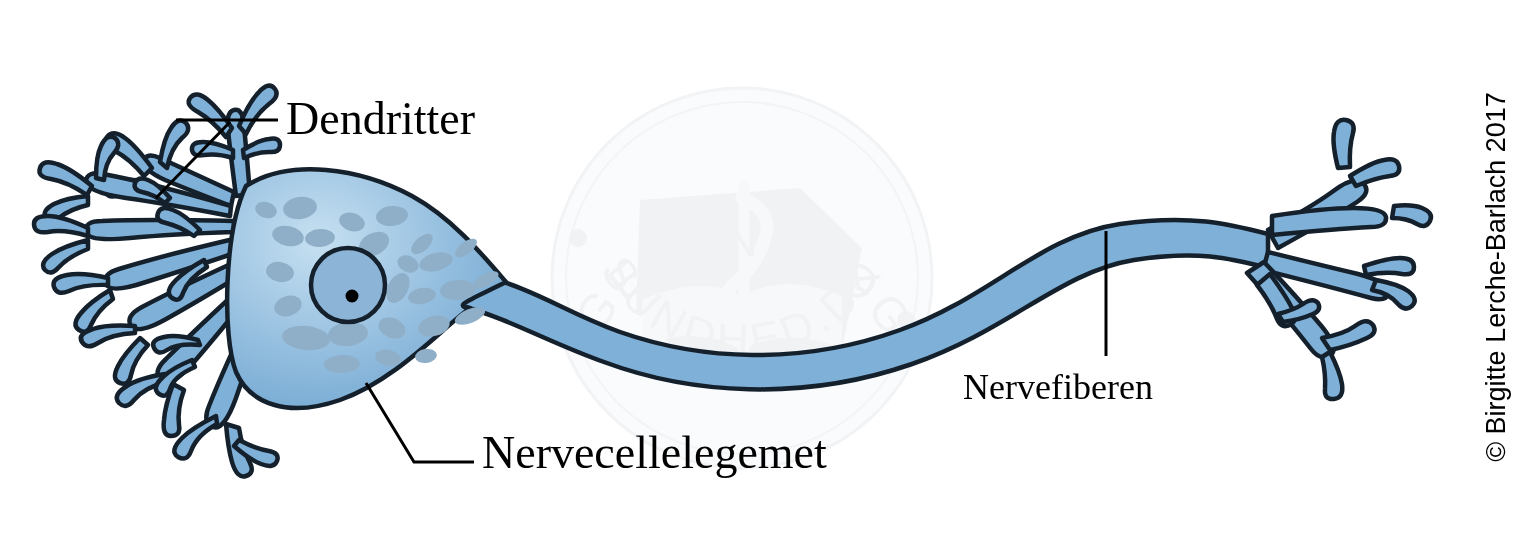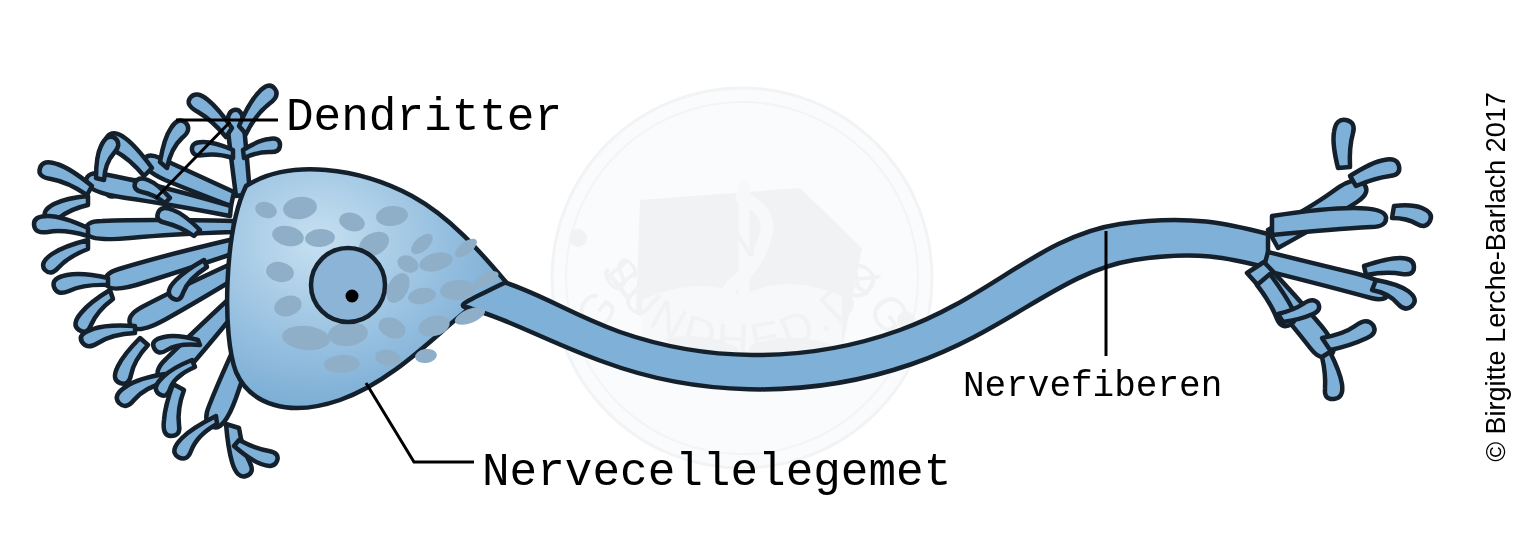--- a/index.html
+++ b/index.html
@@ -1,21 +1,21 @@
 <!DOCTYPE html>
 <html><head>
 <meta charset="utf-8">
 <style>
   html,body{margin:0;padding:0;background:#ffffff;}
   body{width:1524px;height:554px;overflow:hidden;font-family:"Liberation Sans",sans-serif;}
   #stage{position:relative;width:1524px;height:554px;background:#ffffff;}
   #stage svg{position:absolute;top:0;left:0;}
-  .lbl{position:absolute;color:#000;font-family:Liberation Mono, monospace;white-space:nowrap;}
+  .lbl{position:absolute;color:#000;font-family:Liberation Serif, serif;white-space:nowrap;}
   #lbl-dendritter{left:286px;top:92px;font-size:46px;}
-  #lbl-soma{left:482px;top:447px;font-size:46px;}
+  #lbl-soma{left:482px;top:426px;font-size:46px;}
   #lbl-fiber{left:963px;top:366px;font-size:36px;}
   #copyright{position:absolute;right:-1px;top:0;height:554px;width:58px;}
   #copyright span{position:absolute;left:50%;top:50%;transform:translate(-50%,-50%) rotate(-90deg);
     transform-origin:center center;font-size:27px;color:#000;white-space:nowrap;
     font-family:"Liberation Sans",sans-serif;}
 </style>
 </head>
 <body>
 
 <div id="stage">

